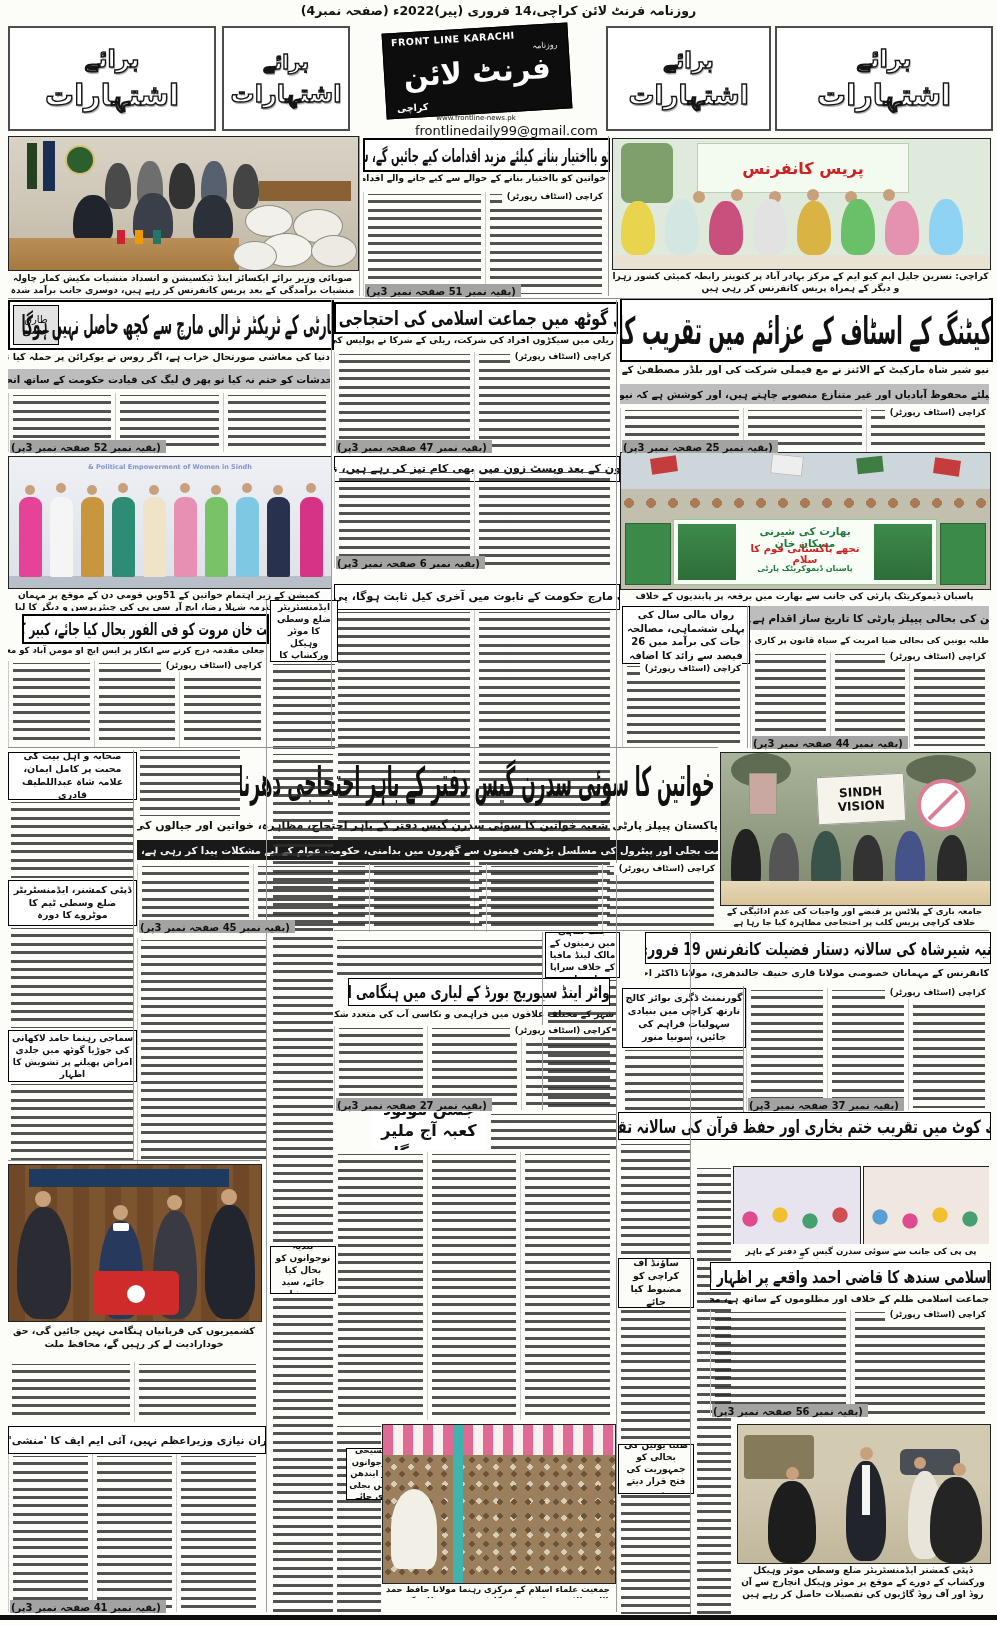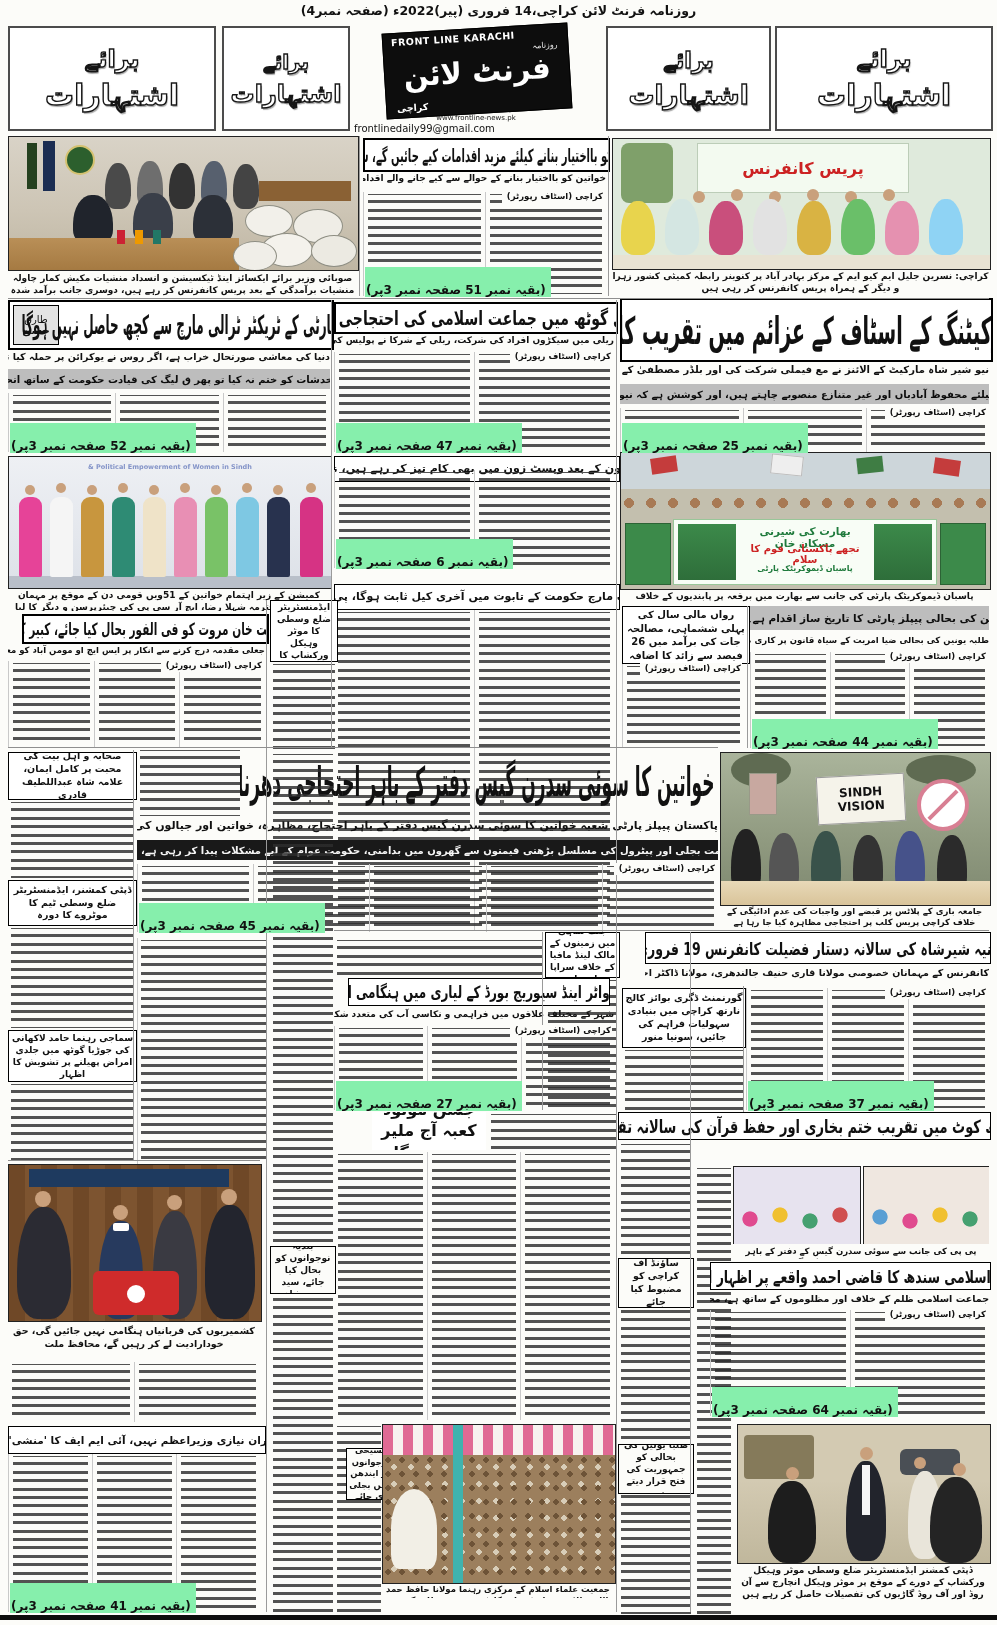--- a/index.html
+++ b/index.html
@@ -11,21 +11,21 @@
   .sy16{transform:scaleY(1.6);} .sy18{transform:scaleY(1.8);} .sy20{transform:scaleY(2.0);} .sy14{transform:scaleY(1.4);} .sy22{transform:scaleY(2.2);}
   .sub{position:absolute;font-weight:700;text-align:center;white-space:nowrap;overflow:hidden;font-size:10px;line-height:1.5;}
   .bar{position:absolute;background:#bdbdbd;color:#0d0d0d;font-weight:700;display:flex;align-items:center;justify-content:center;white-space:nowrap;overflow:hidden;font-size:10px;}
   .bar.dark{background:#191919;color:#f5f5f5;}
   .cap{position:absolute;font-size:9px;font-weight:700;text-align:center;line-height:1.35;overflow:hidden;}
   .cols{position:absolute;display:flex;}
   .col{flex:1;position:relative;border-left:1px solid #c9c9c9;padding:2px 4px;background-clip:content-box;
        background-image:repeating-linear-gradient(to bottom,rgba(45,45,45,.82) 0,rgba(45,45,45,.82) 3px,transparent 3px,transparent 8.4px);}
   .col:last-child{border-left:none;}
   .dl{position:absolute;top:-1px;right:2px;font-size:8.5px;font-weight:700;background:#fcfcf9;padding:0 1px 2px 5px;z-index:2;}
-  .cont{position:absolute;bottom:-1px;left:2px;font-size:12px;font-weight:700;background:#86efac;padding:16px 5px 0 1px;z-index:2;}
+  .cont{position:absolute;bottom:-1px;left:2px;font-size:10px;font-weight:700;background:#a3a3a3;padding:2px 5px 0 1px;z-index:2;}
   .bh{position:absolute;border:1.5px solid #000;background:#fff;font-weight:700;text-align:center;display:flex;align-items:center;justify-content:center;line-height:1.35;overflow:hidden;font-size:10px;padding:1px 2px;}
   .vd{position:absolute;width:1px;background:#9a9a9a;}
   .hd2{position:absolute;height:1px;background:#8f8f8f;}
   .photo{position:absolute;border:1px solid #222;overflow:hidden;background:#d9d9d2;}
   .pb{position:absolute;border-radius:46% 46% 38% 38%/58% 58% 30% 30%;}
   .hd{position:absolute;border-radius:50%;background:#c9a07c;}
   .adbox{position:absolute;border:2px solid #4c4c4c;background:#fff;display:flex;flex-direction:column;align-items:center;justify-content:center;gap:10px;}
   .adtxt{color:#fff;font-weight:900;-webkit-text-stroke:1.4px #151515;text-shadow:1px 2px 1px #a8a8a8;line-height:1;}
   .dateline-top{position:absolute;width:100%;text-align:center;font-size:12.5px;font-weight:700;}
   .greekbox{position:absolute;background-clip:content-box;padding:2px 3px;
@@ -48,21 +48,21 @@
   </div>
 
   <div class="abs" style="left:354px;top:24px;width:244px;height:108px;">
     <div class="abs" style="left:30px;top:4px;width:184px;height:84px;background:#0d0d0d;transform:rotate(-3.5deg);border:1px solid #000;">
       <div class="abs" style="left:8px;top:3px;color:#fff;font-size:9.5px;font-weight:800;letter-spacing:.5px;direction:ltr;">FRONT LINE KARACHI</div>
       <div class="abs" style="right:10px;top:16px;color:#e8e8e8;font-size:8px;">روزنامہ</div>
       <div class="abs" style="left:0;top:26px;width:100%;text-align:center;color:#fff;font-size:29px;font-weight:900;">فرنٹ لائن</div>
       <div class="abs" style="left:10px;bottom:4px;color:#fff;font-size:9.5px;font-weight:700;">کراچی</div>
     </div>
     <div class="abs" style="left:0;top:90px;width:100%;text-align:center;font-size:7px;direction:ltr;">www.frontline-news.pk</div>
-    <div class="abs" style="left:0;top:99px;width:100%;text-align:left;font-size:10px;direction:ltr;">frontlinedaily99@gmail.com</div>
+    <div class="abs" style="left:0;top:99px;width:100%;text-align:right;font-size:13px;direction:ltr;">frontlinedaily99@gmail.com</div>
   </div>
 
   <div class="adbox" style="left:606px;top:26px;width:161px;height:101px;">
     <div class="adtxt" style="font-size:22px;">برائے</div>
     <div class="adtxt" style="font-size:26px;">اشتہارات</div>
   </div>
   <div class="adbox" style="left:775px;top:26px;width:214px;height:101px;">
     <div class="adtxt" style="font-size:24px;">برائے</div>
     <div class="adtxt" style="font-size:29px;">اشتہارات</div>
   </div>
@@ -341,21 +341,21 @@
   <div class="greekbox" style="left:694px;top:1166px;width:34px;height:446px;"></div>
 
   <div class="hlbox" style="left:710px;top:1262px;width:279px;height:26px;border-width:1.5px;">
     <span class="hl sy14" style="font-size:12.5px;">جماعت اسلامی سندھ کا قاضی احمد واقعے پر اظہار افسوس</span>
   </div>
   <div class="sub" style="left:710px;top:1292px;width:279px;height:14px;font-size:9.5px;">جماعت اسلامی ظلم کے خلاف اور مظلوموں کے ساتھ ہے، محمد حسین محنتی</div>
   <div class="cols" style="left:710px;top:1310px;width:279px;height:106px;">
     <div class="col"></div>
     <div class="col"></div>
     <div class="dl">کراچی (اسٹاف رپورٹر)</div>
-    <div class="cont">(بقیہ نمبر 64 صفحہ نمبر 3پر)</div>
+    <div class="cont">(بقیہ نمبر 56 صفحہ نمبر 3پر)</div>
   </div>
 
   <div class="photo" style="left:737px;top:1424px;width:252px;height:138px;background:linear-gradient(#d3cab2 0 40%,#c0b79c);">
     <div class="abs" style="left:6px;top:10px;width:70px;height:44px;background:#857a5a;border-radius:4px;"></div>
     <div class="abs" style="right:30px;top:24px;width:60px;height:26px;background:#4a4f55;border-radius:6px;"></div>
     <div class="hd" style="left:48px;top:42px;width:13px;height:13px;"></div>
     <div class="hd" style="left:122px;top:22px;width:13px;height:13px;"></div>
     <div class="hd" style="left:176px;top:32px;width:12px;height:12px;"></div>
     <div class="hd" style="right:24px;top:38px;width:13px;height:13px;"></div>
     <div class="pb" style="left:30px;top:56px;width:48px;height:82px;background:#1d1d1d;"></div>

